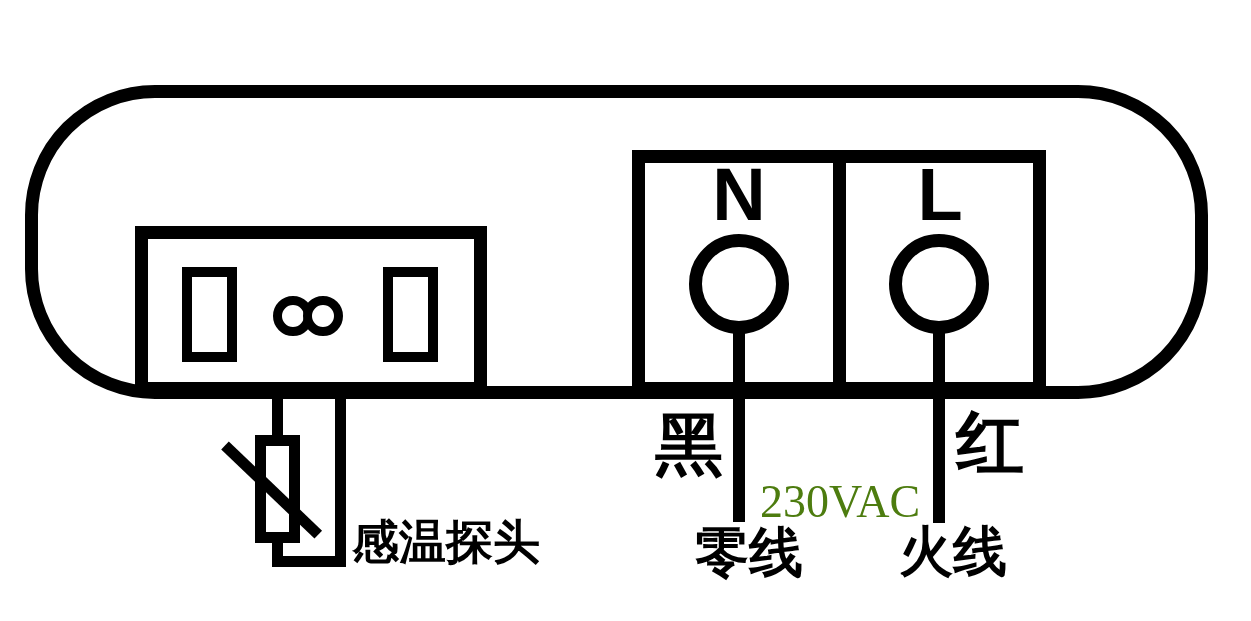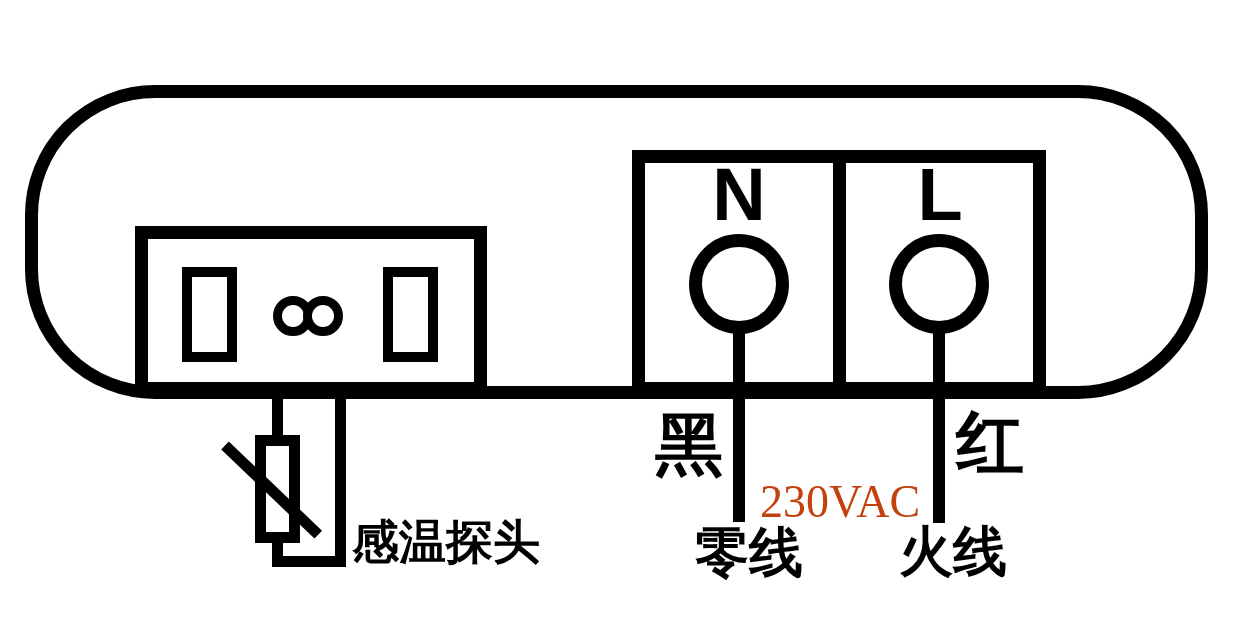--- a/index.html
+++ b/index.html
@@ -113,21 +113,21 @@
     white-space: nowrap;
   }
   .label-black { left: 655px; top: 410px; font-size: 68px; }
   .label-red   { left: 956px; top: 408px; font-size: 68px; }
   .label-voltage {
     left: 760px; top: 479px;
     width: 160px;
     font-family: "Liberation Serif", serif;
     font-size: 46px;
     font-weight: normal;
-    color: #c2410c;
+    color: #4d7c0f;
     text-align: center;
     line-height: 1;
     white-space: nowrap;
   }
   .label-neutral { left: 695px; top: 525px; font-size: 54px; }
   .label-live    { left: 899px; top: 525px; font-size: 54px; font-family: Liberation Serif, serif; }
   .label-sensor  { left: 352px; top: 518px; font-size: 47px; }
 </style>
 </head>
 <body>

